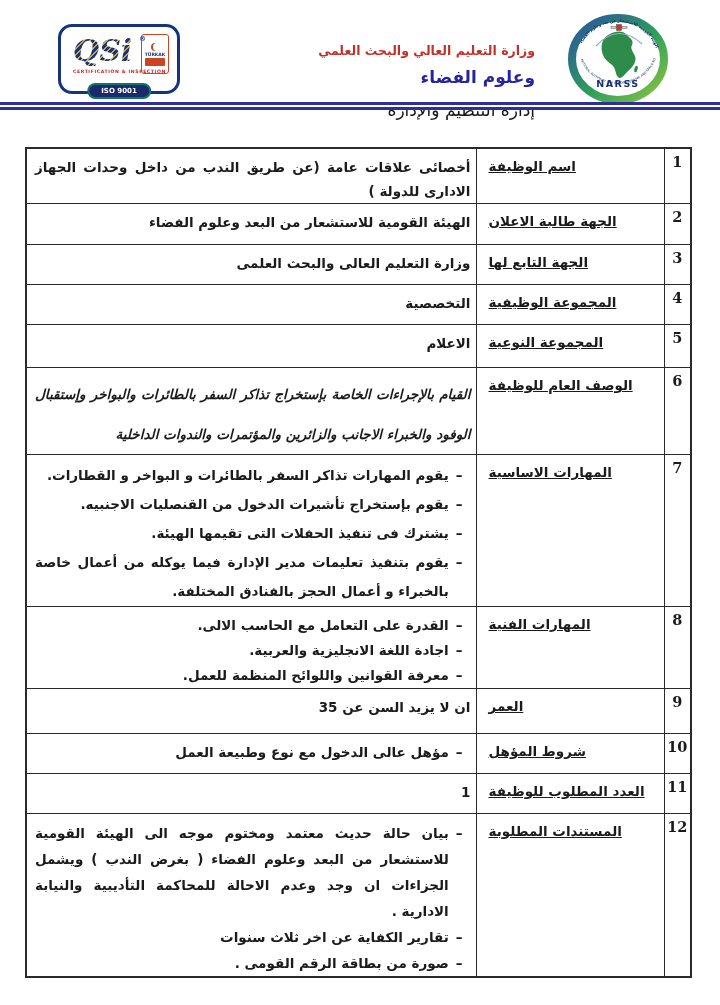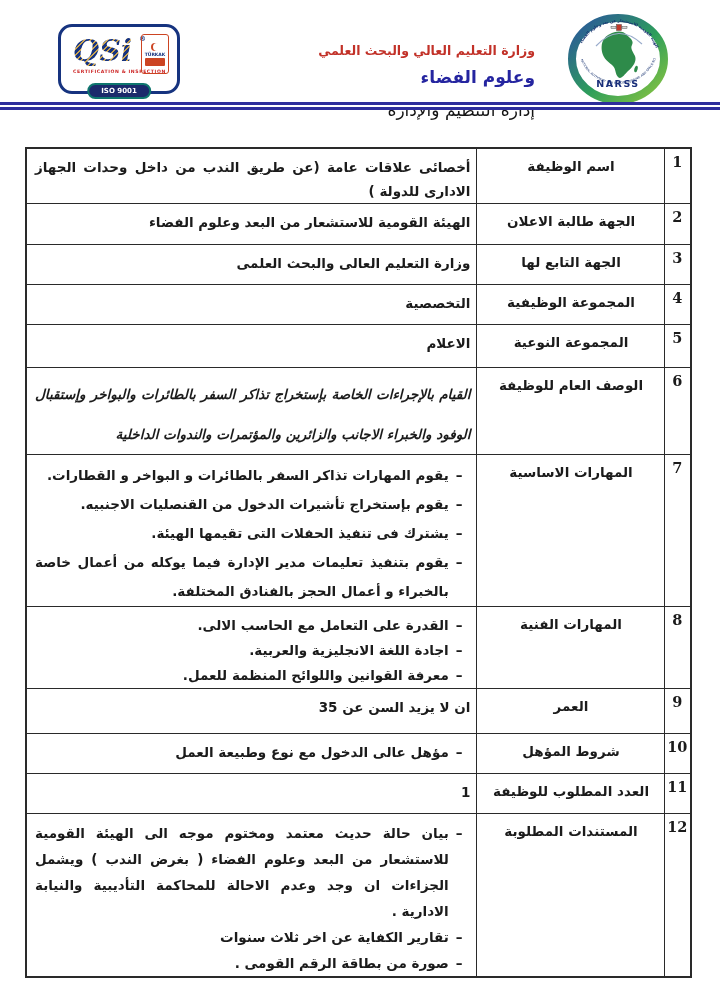--- a/index.html
+++ b/index.html
@@ -49,21 +49,21 @@
   
   .narss{position:absolute;left:568px;top:14px;width:100px;height:90px;}
   
   .doc-table{position:absolute;left:25px;top:147px;width:665px;border-collapse:collapse;
        direction:rtl;table-layout:fixed;}
   .doc-table td{border:1px solid var(--line);vertical-align:top;box-sizing:border-box;
        font-weight:bold;font-size:13.5px;color:var(--ink);}
   .doc-table{border:2px solid var(--line);}
   td.num{width:27px;text-align:center;padding-top:4px;
        font-family:"DejaVu Serif",serif;font-size:14.5px;direction:ltr;}
-  td.label{width:188px;text-align:center;padding:7px 10px 0 12px;line-height:20px;}
+  td.label{width:188px;text-align:left;padding:7px 10px 0 12px;line-height:20px;text-decoration:underline;}
   td.content{width:450px;padding:6px 5px 0 8px;}
   .line{text-align:justify;line-height:24px;direction:rtl;}
   .bullet{display:flex;gap:7px;direction:rtl;padding-right:8px;line-height:24px;}
   .bullet .dash{flex:0 0 auto;}
   .bullet .txt{flex:1 1 auto;text-align:justify;}
   
   tr:nth-child(1){height:40px}  tr:nth-child(2){height:41px}
   tr:nth-child(3){height:40px}  tr:nth-child(4){height:40px}
   tr:nth-child(5){height:43px}  tr:nth-child(6){height:79px}
   tr:nth-child(7){height:139px} tr:nth-child(8){height:74px}

